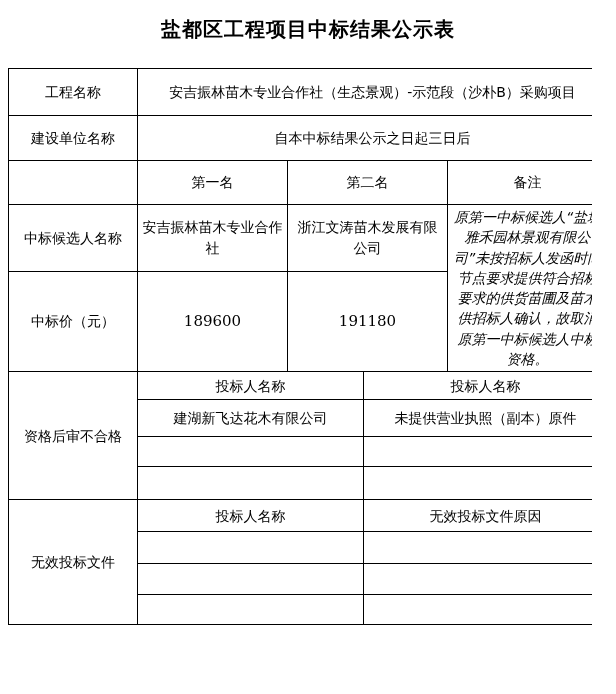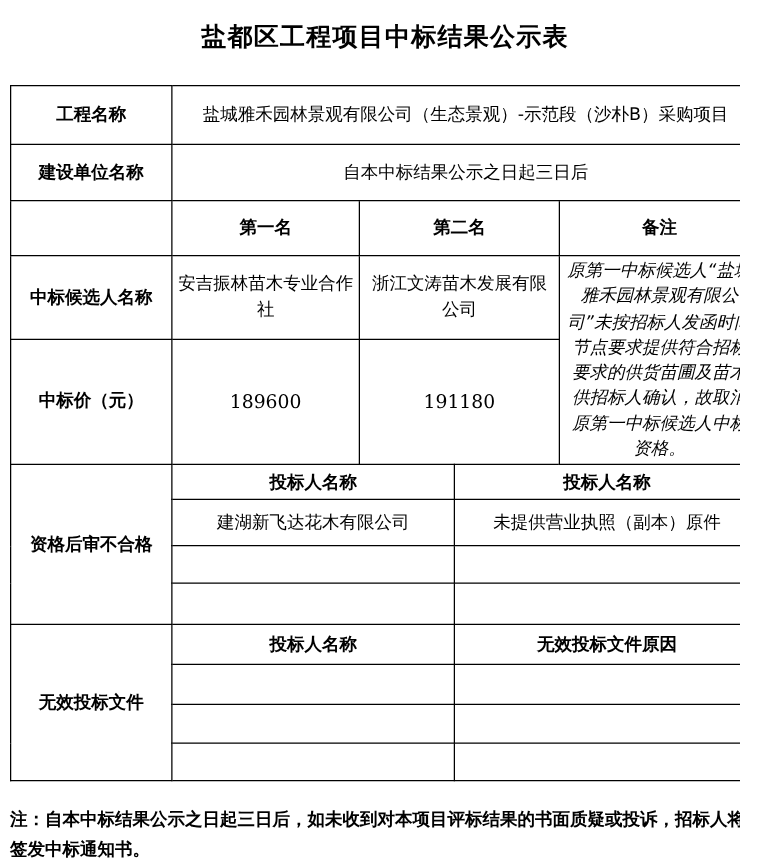--- a/index.html
+++ b/index.html
@@ -36,21 +36,21 @@
     font-size: 14px;
   }
   table.results td {
     border: 1px solid #000000;
     text-align: center;
     vertical-align: middle;
     padding: 2px 4px;
     word-break: break-all;
     line-height: 1.45;
   }
-  td.lbl { font-weight: bold; }
+  td.lbl { font-weight: normal; }
   td.remark {
     line-height: 20px;
     padding: 2px 5px;
     font-style: italic;
   }
   td.num {
     font-family: "DejaVu Serif", serif;
     font-size: 15px;
   }
   .note {
@@ -77,21 +77,21 @@
       <col style="width:129px">
       <col style="width:150px">
       <col style="width:76px">
       <col style="width:84px">
       <col style="width:160px">
     </colgroup>
 
     <tbody>
         <tr style="height:47px">
       <td class="lbl">工程名称</td>
-      <td colspan="4">盐城雅禾园林景观有限公司（生态景观）-示范段（沙朴B）采购项目</td>
+      <td colspan="4">安吉振林苗木专业合作社（生态景观）-示范段（沙朴B）采购项目</td>
     </tr>
 
     <tr style="height:45px">
       <td class="lbl">建设单位名称</td>
       <td colspan="4">自本中标结果公示之日起三日后</td>
     </tr>
 
     <tr style="height:44px">
       <td></td>
       <td class="lbl">第一名</td>
@@ -143,15 +143,14 @@
       <td colspan="2"></td>
       <td colspan="2"></td>
     </tr>
     <tr style="height:30px">
       <td colspan="2"></td>
       <td colspan="2"></td>
     </tr>
   </tbody>
     </table>
 
-  <div class="note">注：自本中标结果公示之日起三日后，如未收到对本项目评标结果的书面质疑或投诉，招标人将签发中标通知书。</div>
 
 </div>
 
 </body></html>

